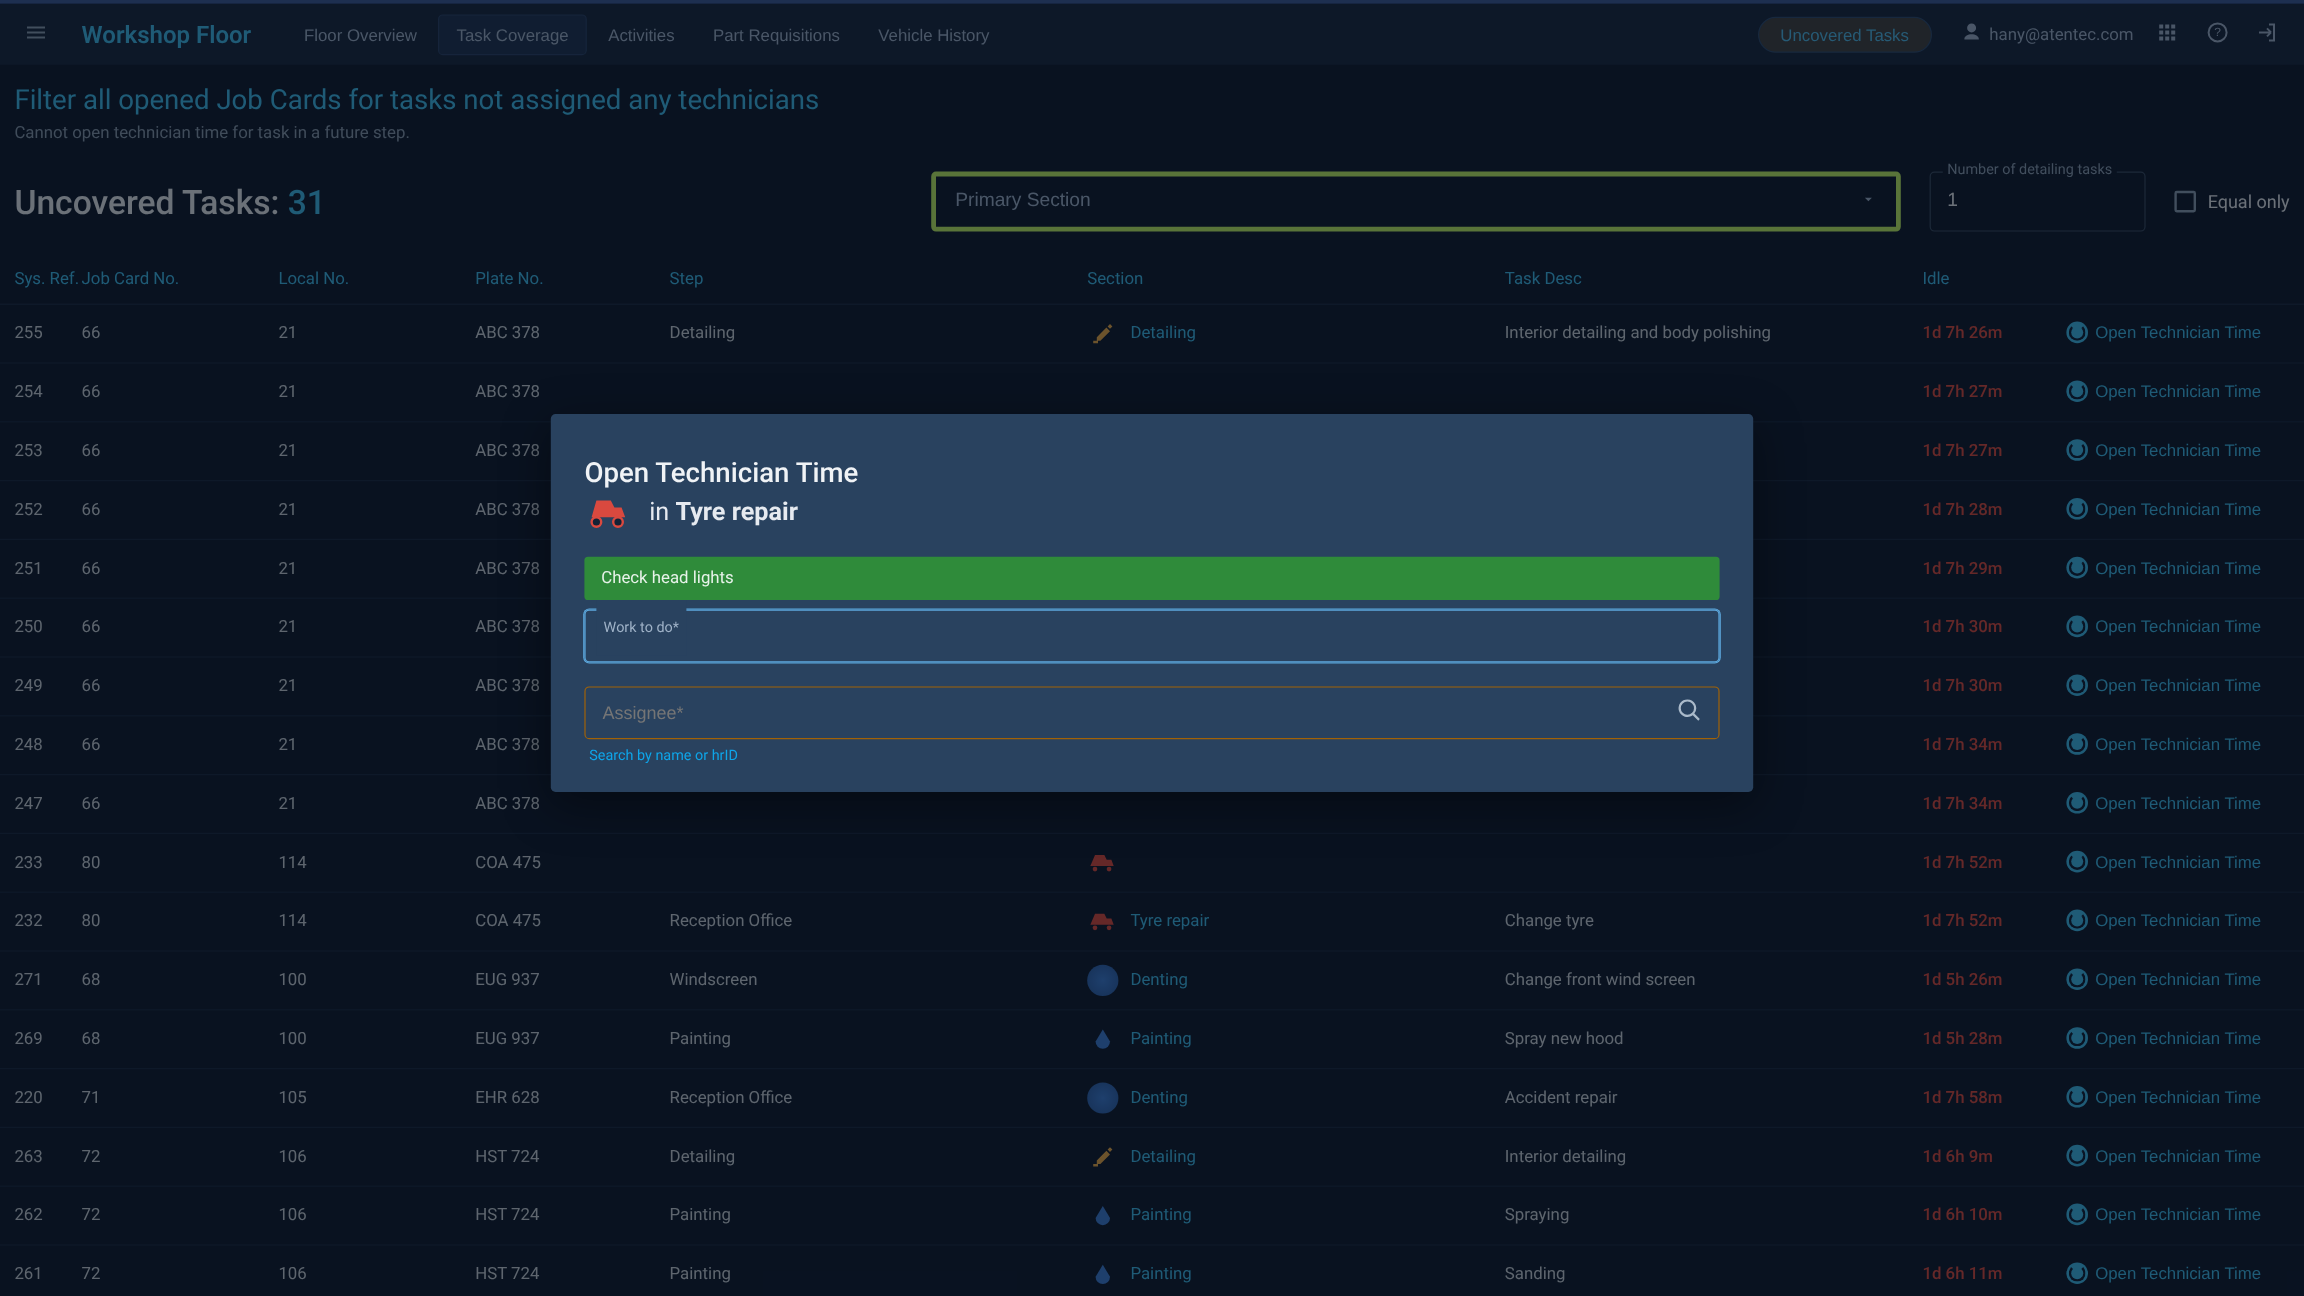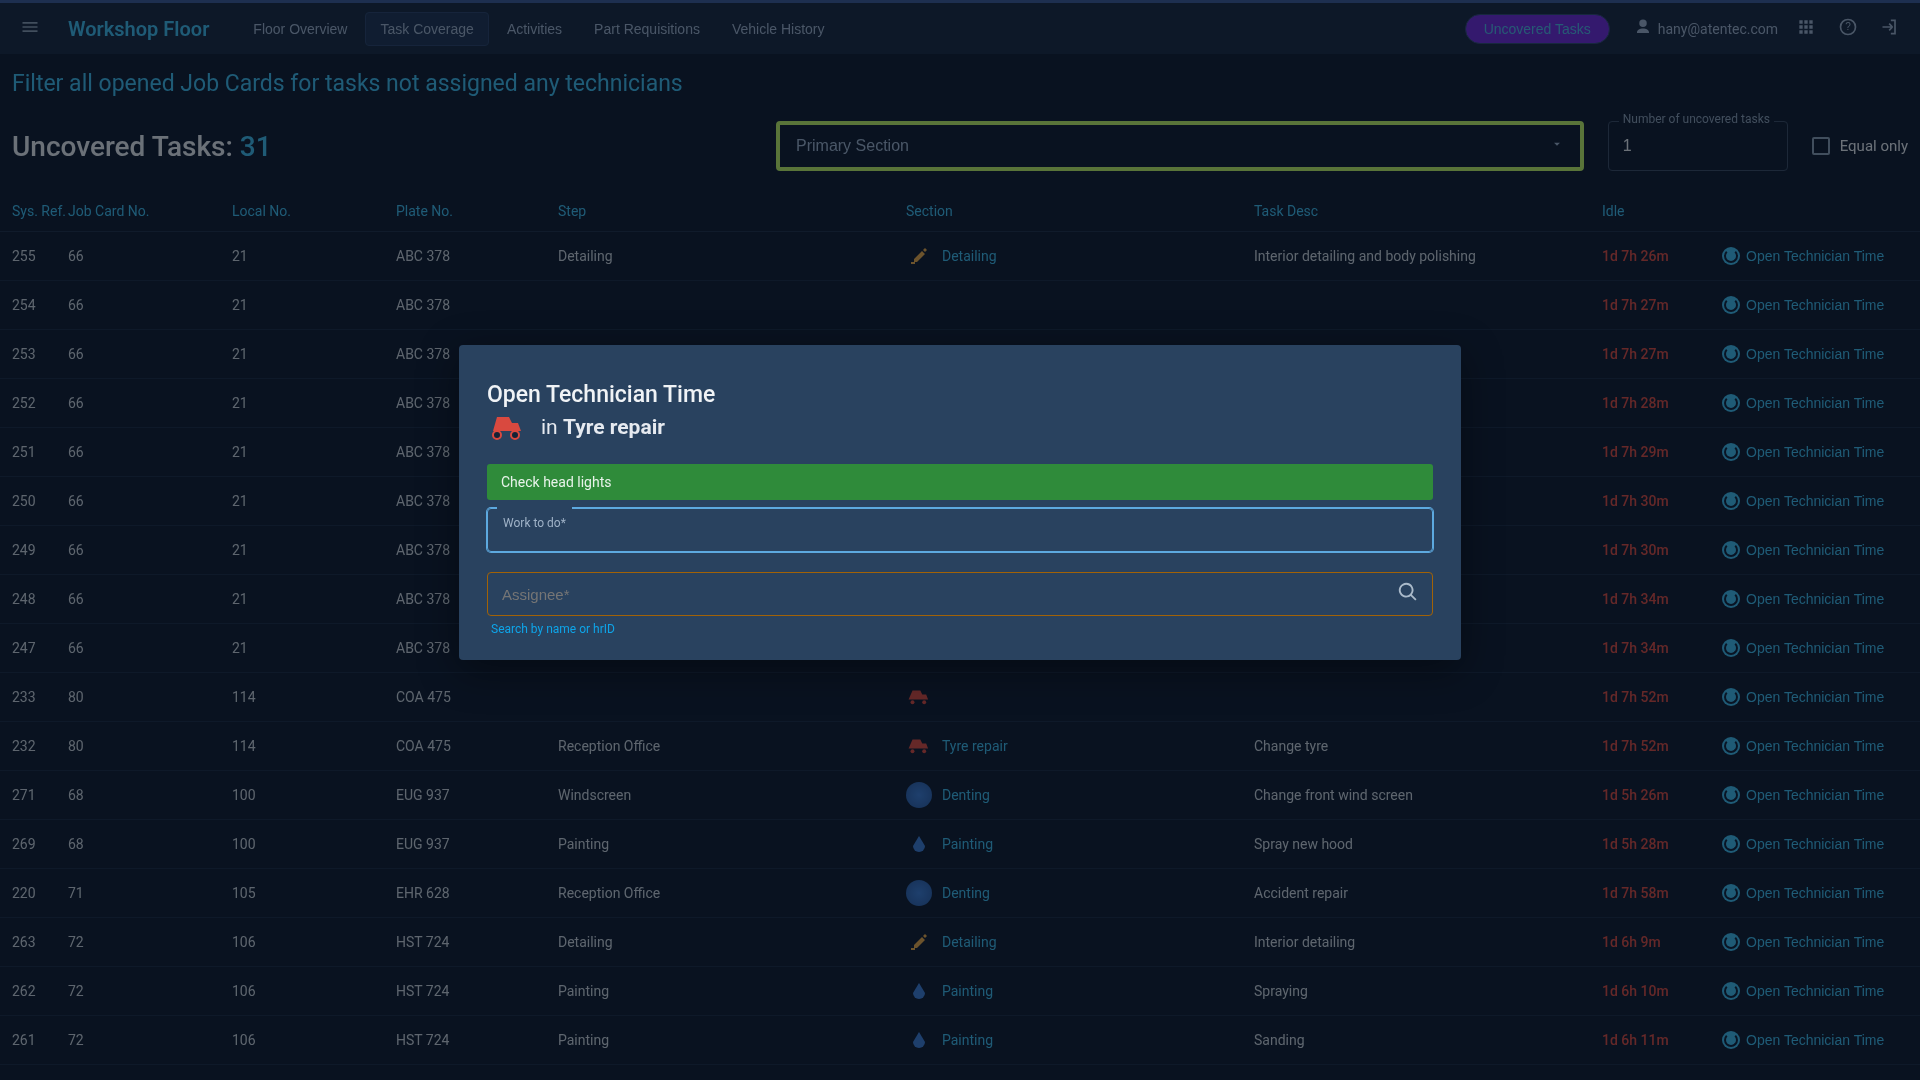--- a/index.html
+++ b/index.html
@@ -4,21 +4,21 @@
   <style>
     * { margin: 0; padding: 0; box-sizing: border-box; }
     body { font-family: -apple-system, BlinkMacSystemFont, 'Segoe UI', Roboto, sans-serif; background: #0e1a2e; color: #c9d1d9; width: 1920px; height: 1080px; overflow: hidden; position: relative; }
     
     .topbar { height: 54px; border-top: 3px solid #3b5998; background: #17263f; display: flex; align-items: center; padding: 0 16px; }
     .menu-btn { background: transparent; border: none; color: #8b9db3; cursor: pointer; padding: 4px; margin-right: 24px; }
     .brand { color: #3ebaeb; font-size: 20px; font-weight: 600; margin-right: 30px; }
     .nav-tabs { display: flex; gap: 4px; flex: 1; }
     .nav-tab { padding: 8px 14px; color: #9db0c9; font-size: 14px; background: transparent; border: none; cursor: pointer; border-radius: 4px; }
     .nav-tab.active { background: #1e3252; border: 1px solid #2a4268; }
-    .uncovered-pill { background: #6d28d9; color: #4fb8e8; border: 1px solid #2d4a6f; border-radius: 20px; padding: 6px 18px; font-size: 14px; margin-right: 24px; }
+    .uncovered-pill { background: #404040; color: #4fb8e8; border: 1px solid #2d4a6f; border-radius: 20px; padding: 6px 18px; font-size: 14px; margin-right: 24px; }
     .user-area { display: flex; align-items: center; gap: 14px; color: #9db0c9; }
     .user-email { display: flex; align-items: center; gap: 6px; font-size: 14px; }
     .icon-btn { background: transparent; border: none; color: #9db0c9; cursor: pointer; padding: 4px; }
 
     .banner { padding: 16px 12px 16px 12px; }
     .banner-title { color: #3ebaeb; font-size: 23px; font-weight: 400; }
     .banner-sub { color: #8899ad; font-size: 14px; margin-top: 6px; }
 
     .filter-row { display: flex; align-items: center; padding: 8px 12px 20px 12px; gap: 24px; }
     .count-area { flex: 0 0 740px; }
@@ -113,36 +113,37 @@
             <text x="12" y="16" text-anchor="middle" fill="currentColor" font-size="12">?</text>
           </svg></span></button>
     <button class="icon-btn"><span><svg width="20" height="20" viewBox="0 0 24 24">
             <path fill="none" stroke="currentColor" stroke-width="2" d="M13 4h5v16h-5M3 12h12m0 0l-4-4m4 4l-4 4"></path>
           </svg></span></button>
   </div>
 </header>
 
 <div class="banner">
   <div class="banner-title">Filter all opened Job Cards for tasks not assigned any technicians</div>
+  <div class="banner-sub">Cannot open technician time for task in a future step.</div>
 </div>
 
 <div class="filter-row">
   <div class="count-area">
     <span class="count-text">
       <span>Uncovered Tasks: </span><span class="count-num">31</span>
     </span>
   </div>
   <button class="primary-select">
     <span>Primary Section</span>
     <span><svg width="14" height="14" viewBox="0 0 24 24">
           <path fill="currentColor" d="M7 10l5 5l5-5z"></path>
         </svg></span>
   </button>
   <div class="num-field">
-    <span class="num-label">Number of uncovered tasks</span>
+    <span class="num-label">Number of detailing tasks</span>
     <input class="num-input" value="1" style="">
     <div class="num-stepper"></div>
   </div>
   <label class="equal-check">
     <span class="checkbox"></span>
     <span>Equal only</span>
   </label>
 </div>
 
 <div class="table">

